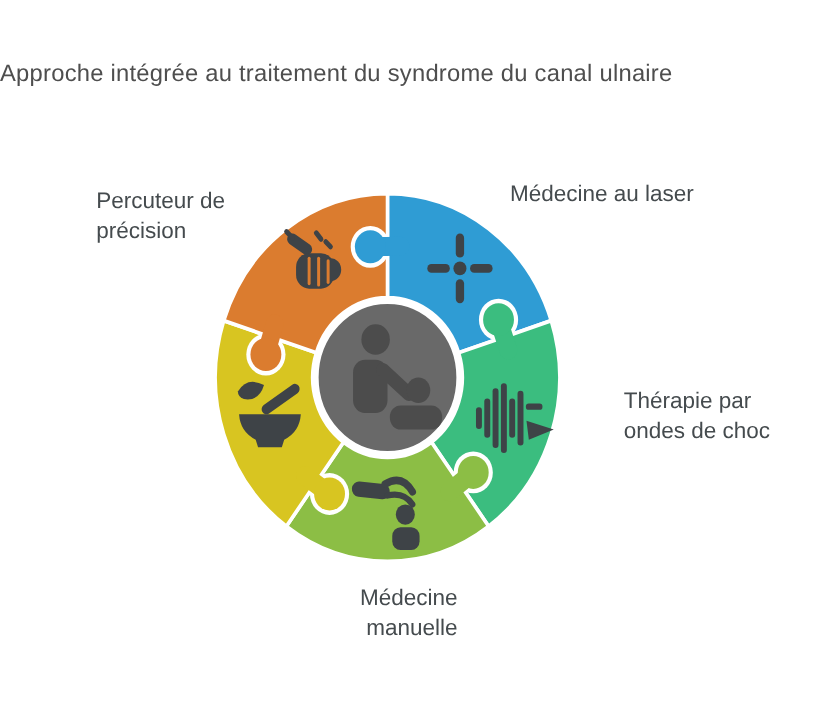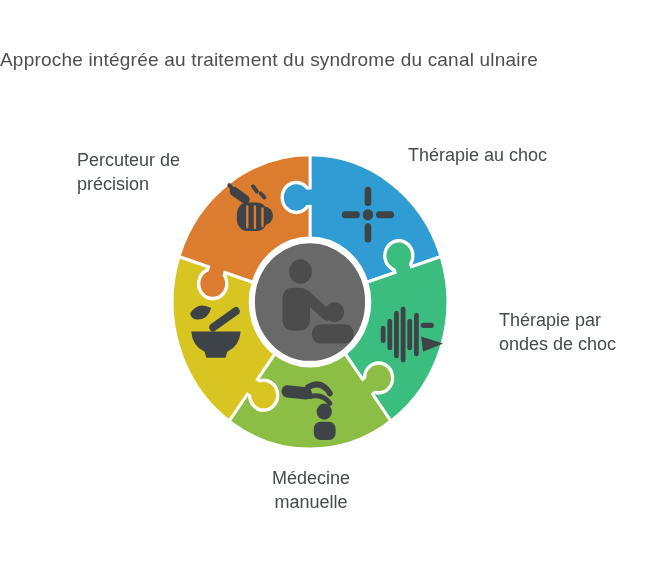--- a/index.html
+++ b/index.html
@@ -11,21 +11,21 @@
   .title{
     position:absolute;top:48px;left:0;width:100%;text-align:left;
     font-size:19px;line-height:24px;color:#4E4E4E;letter-spacing:.2px;
   }
   .lbl{
     position:absolute;font-size:18px;line-height:24px;color:#454B4E;
   }
   .lbl-percussion{top:116px;right:433px;width:140px;text-align:left;margin-top:32px;}
   .lbl-laser{top:143px;left:408px;width:180px;}
   .lbl-shockwave{top:308px;left:499px;width:132px;}
-  .lbl-manual{top:466px;left:256px;width:110px;text-align:center;}
+  .lbl-manual{top:466px;left:256px;width:110px;text-align:right;}
   .lbl-naturopathy{top:326px;left:28px;width:150px;}
   svg{position:absolute;inset:0;}
   .wedge{stroke:#ffffff;stroke-width:3;stroke-linejoin:round;}
   .halo{fill:#ffffff;}
   .ring{stroke:#ffffff;stroke-width:4;}
 </style>
 </head>
 <body>
 
 <div class="stage">
@@ -119,17 +119,17 @@
         <g stroke="#DB7C2F">
           <line x1="-5" y1="-9" x2="-5" y2="11" stroke-width="2.5" stroke-linecap="round"></line>
           <line x1="3" y1="-9" x2="3" y2="12" stroke-width="2.5" stroke-linecap="round"></line>
           <line x1="11" y1="-7" x2="11" y2="10" stroke-width="2.5" stroke-linecap="round"></line>
         </g>
       </g>
     </g>
   </svg>
 
   <div class="lbl lbl-percussion">Percuteur de précision</div>
-  <div class="lbl lbl-laser">Thérapie au choc</div>
+  <div class="lbl lbl-laser">Médecine au laser</div>
   <div class="lbl lbl-shockwave">Thérapie par ondes de choc</div>
   <div class="lbl lbl-manual">Médecine manuelle</div>
 
 </div>
 
 </body></html>

